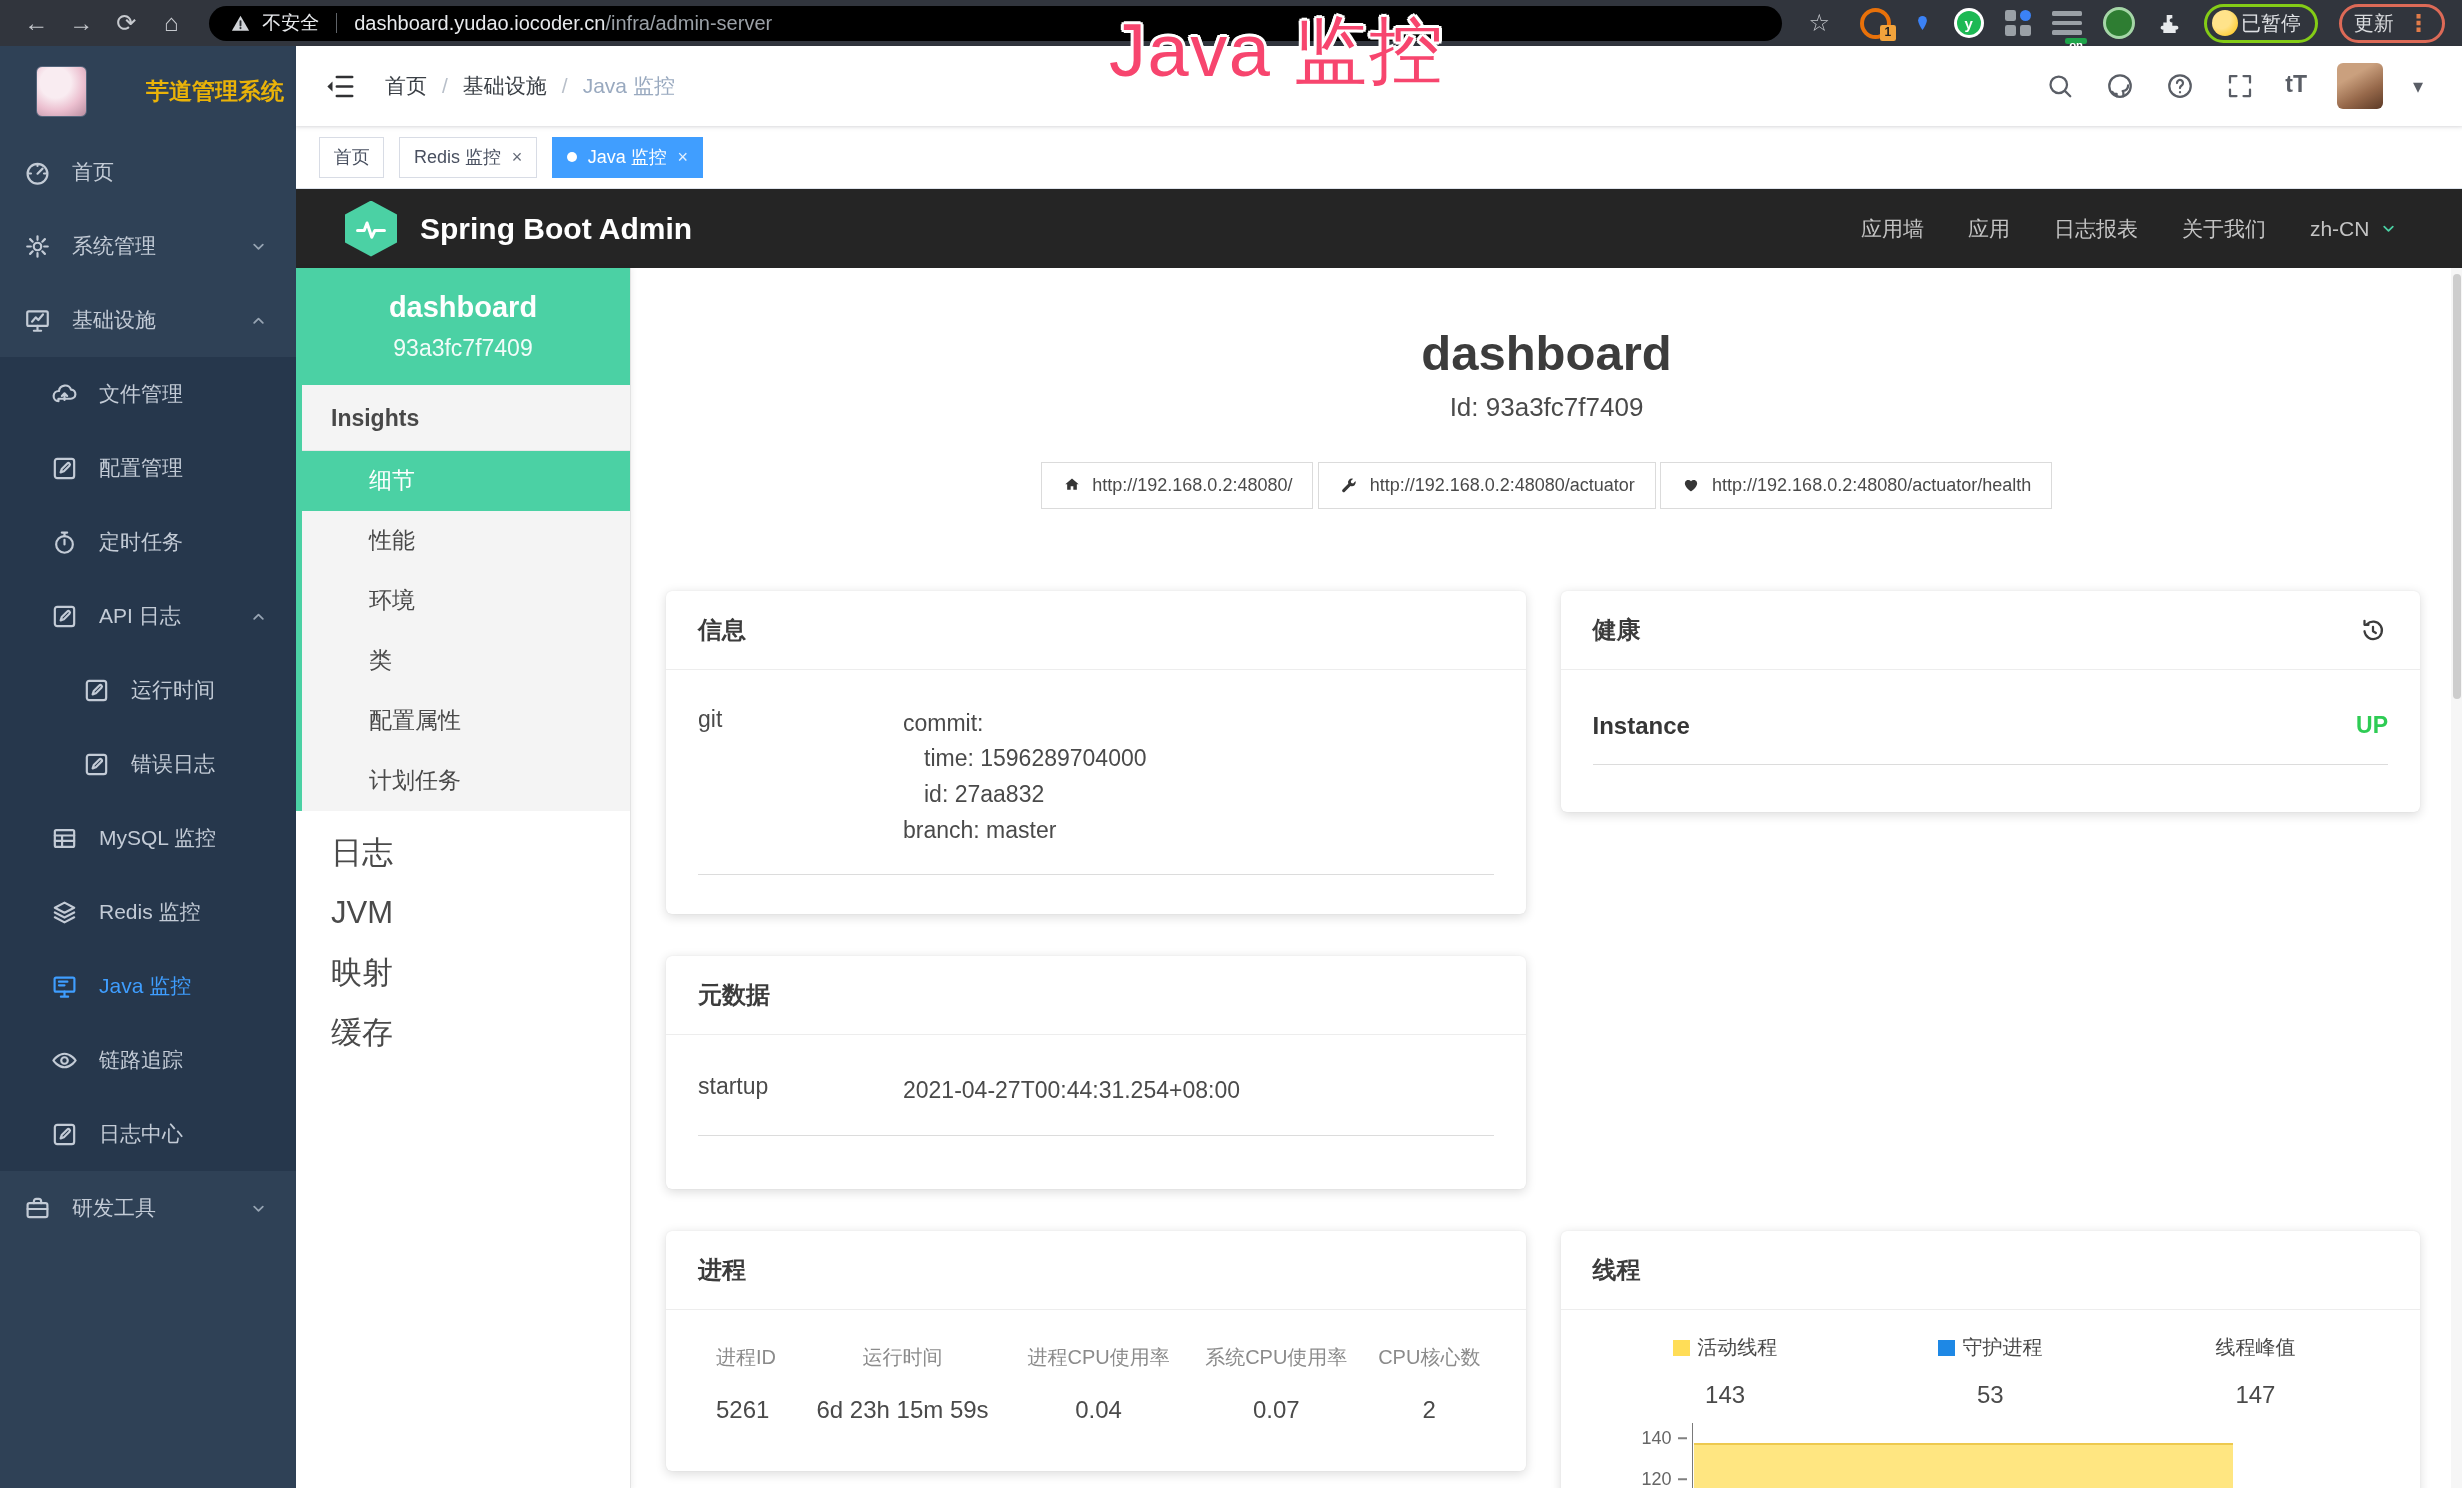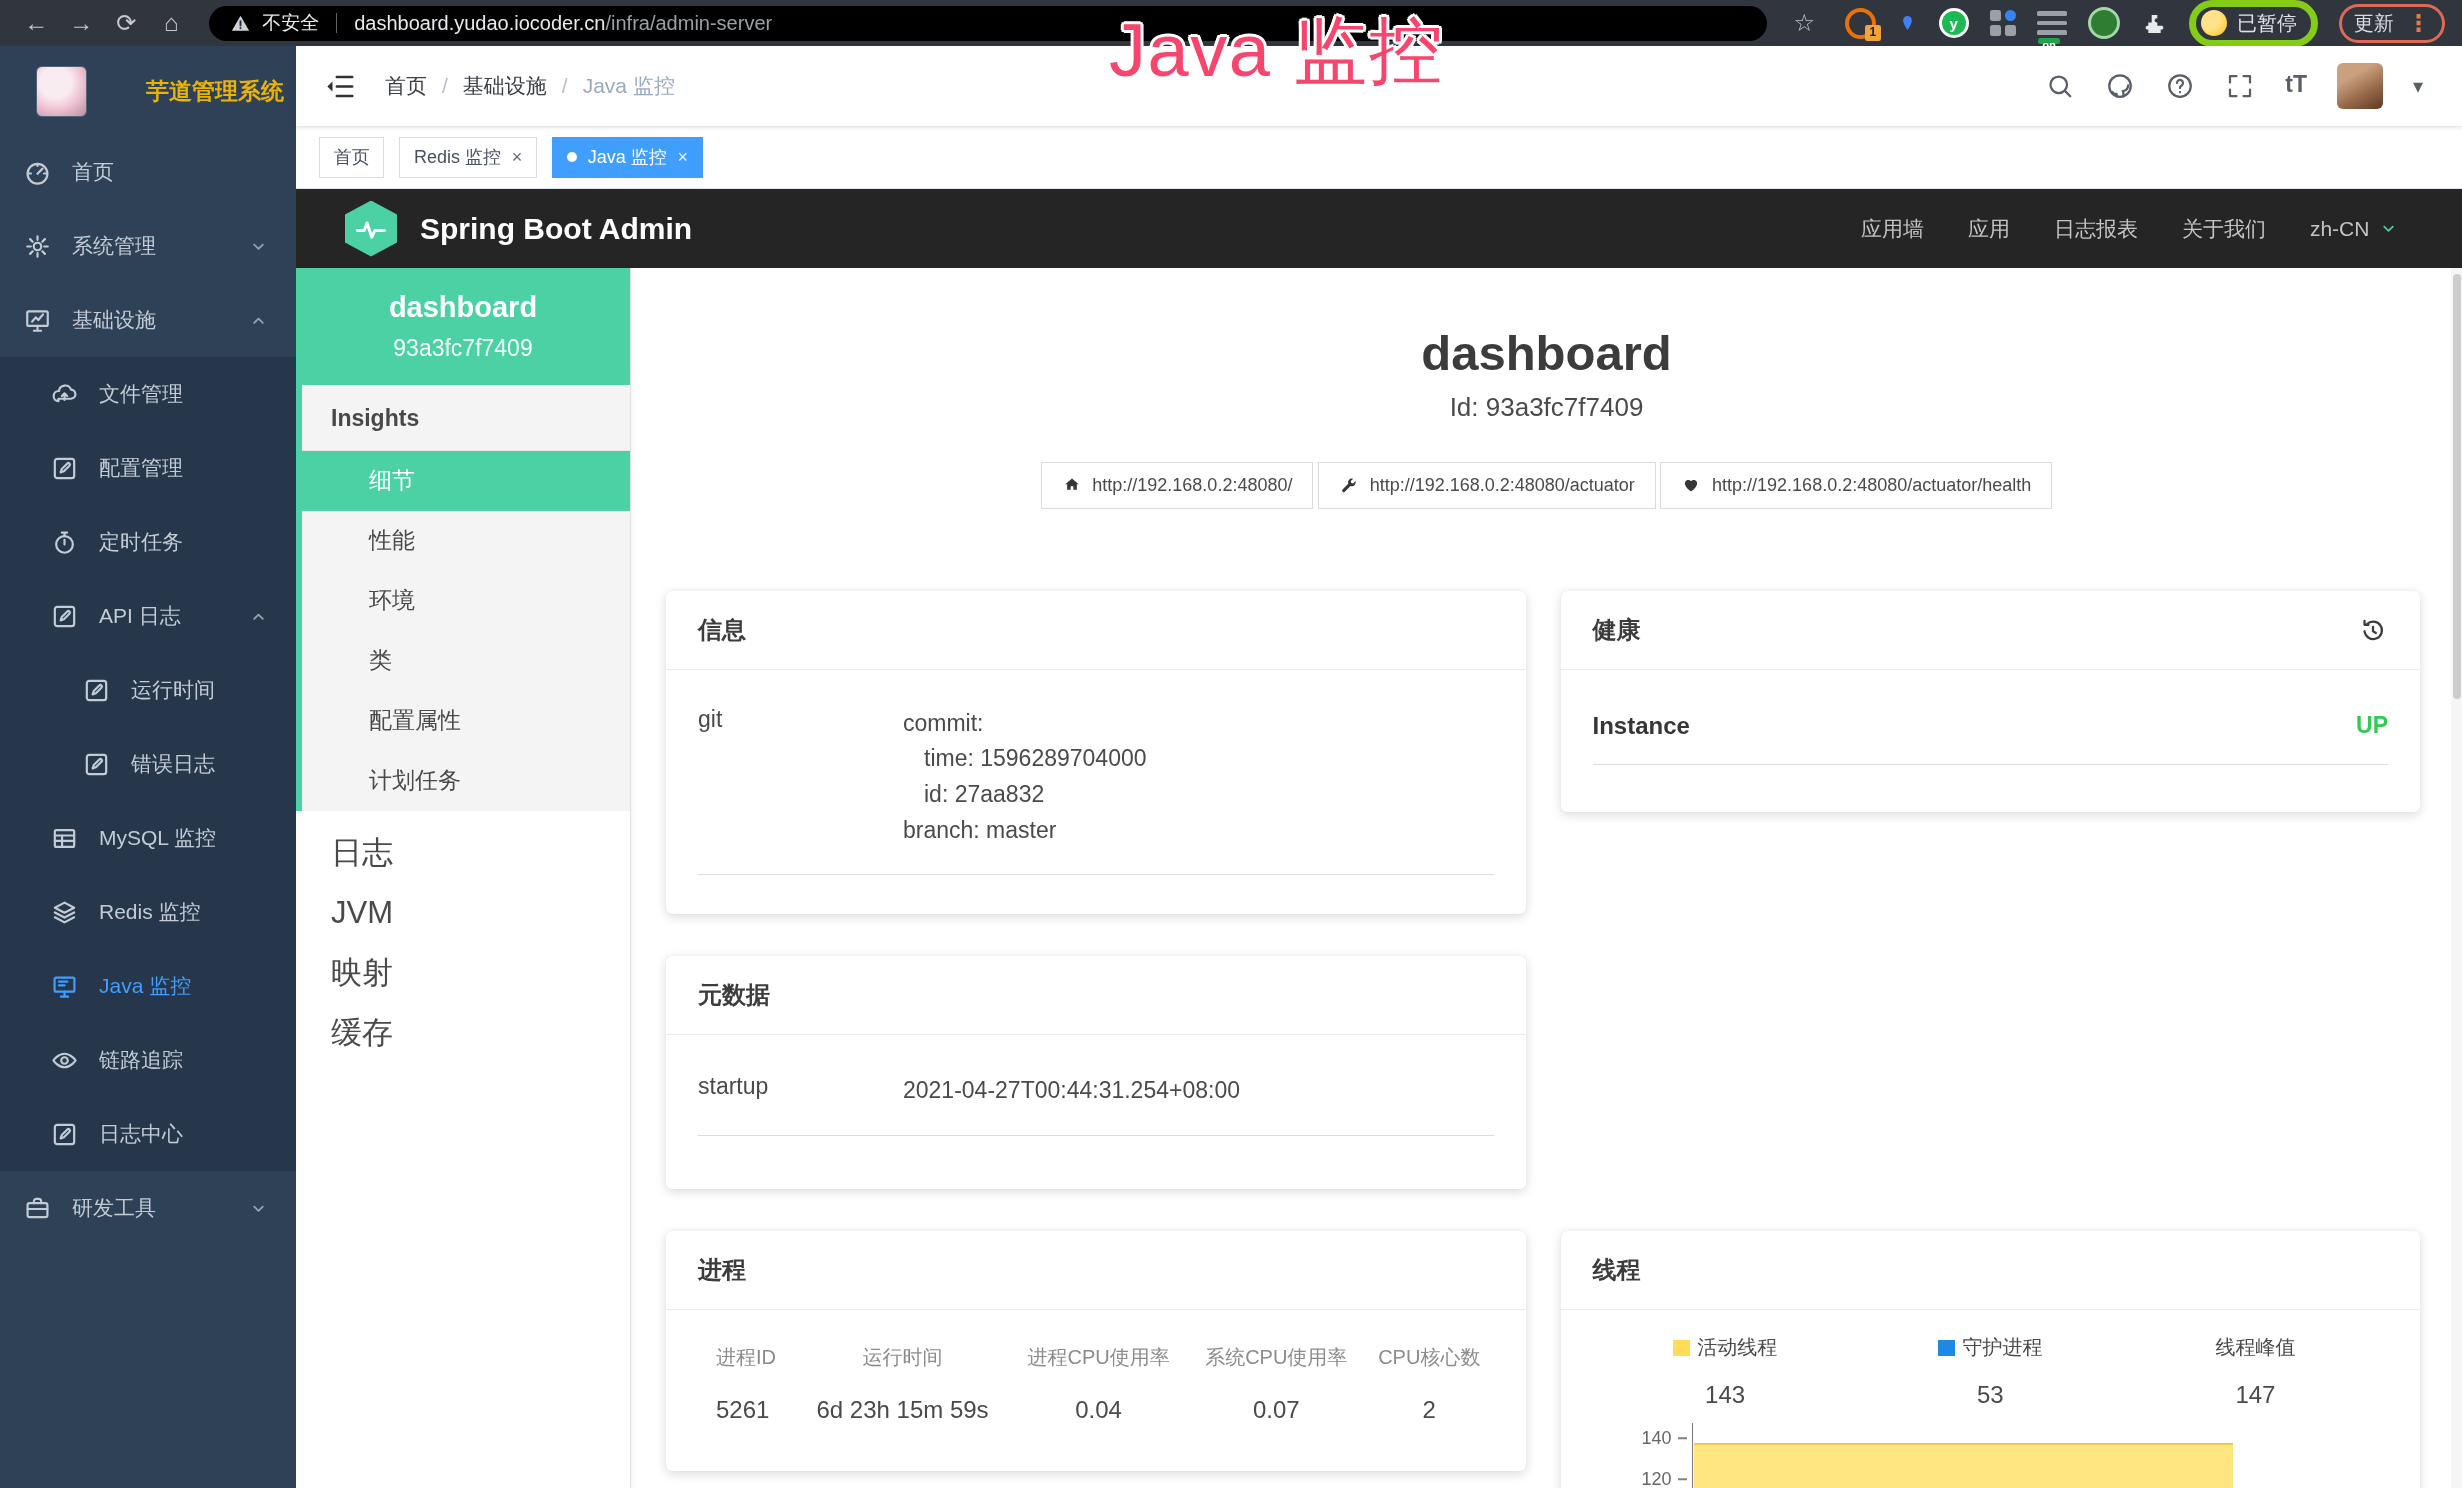--- a/index.html
+++ b/index.html
@@ -19,25 +19,25 @@
   .x-c{width:23px;height:23px;border:4.6px solid #e8710a;border-radius:50%;position:relative;}
   .x-c .badge{position:absolute;right:-9px;bottom:-6px;background:#f2a33c;color:#202124;font-size:12px;padding:0.8px 4.6px;border-radius:2.3px;font-weight:bold;line-height:1.2;}
   .x-pin{width:21px;height:27px;color:#3b82f6;}
   .x-y{width:30px;height:30px;background:#fff;border-radius:50%;display:flex;align-items:center;justify-content:center;}
   .x-y .yy{width:24px;height:24px;background:#1db954;border-radius:50%;color:#fff;font-size:15px;font-weight:bold;display:flex;align-items:center;justify-content:center;}
   .x-grid{display:grid;grid-template-columns:11.4px 11.4px;grid-gap:3.8px;}
   .x-grid i{width:11.4px;height:11.4px;background:#9aa0a6;border-radius:2.3px;}
   .x-grid i.b{background:#3b82f6;border-radius:50%;}
   .x-list{width:30px;height:24px;display:flex;flex-direction:column;justify-content:space-between;position:relative;}
   .x-list i{height:4.6px;background:#9aa0a6;border-radius:1.5px;}
-  .x-list .badge{position:absolute;left:1px;bottom:-9px;background:#1fa44a;color:#fff;font-size:11.4px;padding:0.8px 3.8px;border-radius:2.3px;font-weight:bold;line-height:1.2;}
+  .x-list .badge{position:absolute;left:13px;bottom:-9px;background:#1fa44a;color:#fff;font-size:11.4px;padding:0.8px 3.8px;border-radius:2.3px;font-weight:bold;line-height:1.2;}
   .x-leaf{width:26px;height:26px;border-radius:50%;background:#2e7d32;border:3px solid #a5d6a7;}
   .x-puz{width:27px;height:27px;color:#e8eaed;}
   .chip{display:flex;align-items:center;border-radius:24px;cursor:pointer;}
-  #pause-chip{border:7px solid #84cc16;padding:3px 13.7px 3px 4.6px;gap:10px;justify-content:center;}
+  #pause-chip{border:3px solid #84cc16;padding:3px 13.7px 3px 4.6px;gap:3px;justify-content:center;}
   #pause-chip .face{width:26px;height:26px;border-radius:50%;background:radial-gradient(circle at 35% 35%,#ffe38a 0 40%,#ffcf3e 75%,#e8a923);}
   #pause-chip .lb{color:#dfe1e5;font-size:20px;}
   #update-chip{border:3px solid #dd6a57;padding:3px 12px;gap:13.7px;}
   #update-chip .lb{color:#d8dadd;font-size:20px;}
   #update-chip .dots{color:#e07b49;font-size:23px;font-weight:bold;}
 
   
   #app{display:flex;height:1443px;}
   #sidebar{width:296px;background:#2f4156;flex-shrink:0;display:flex;flex-direction:column;overflow:hidden;}
   .brand{display:flex;align-items:center;gap:18px;padding:20px 7.6px 18px 36px;}

